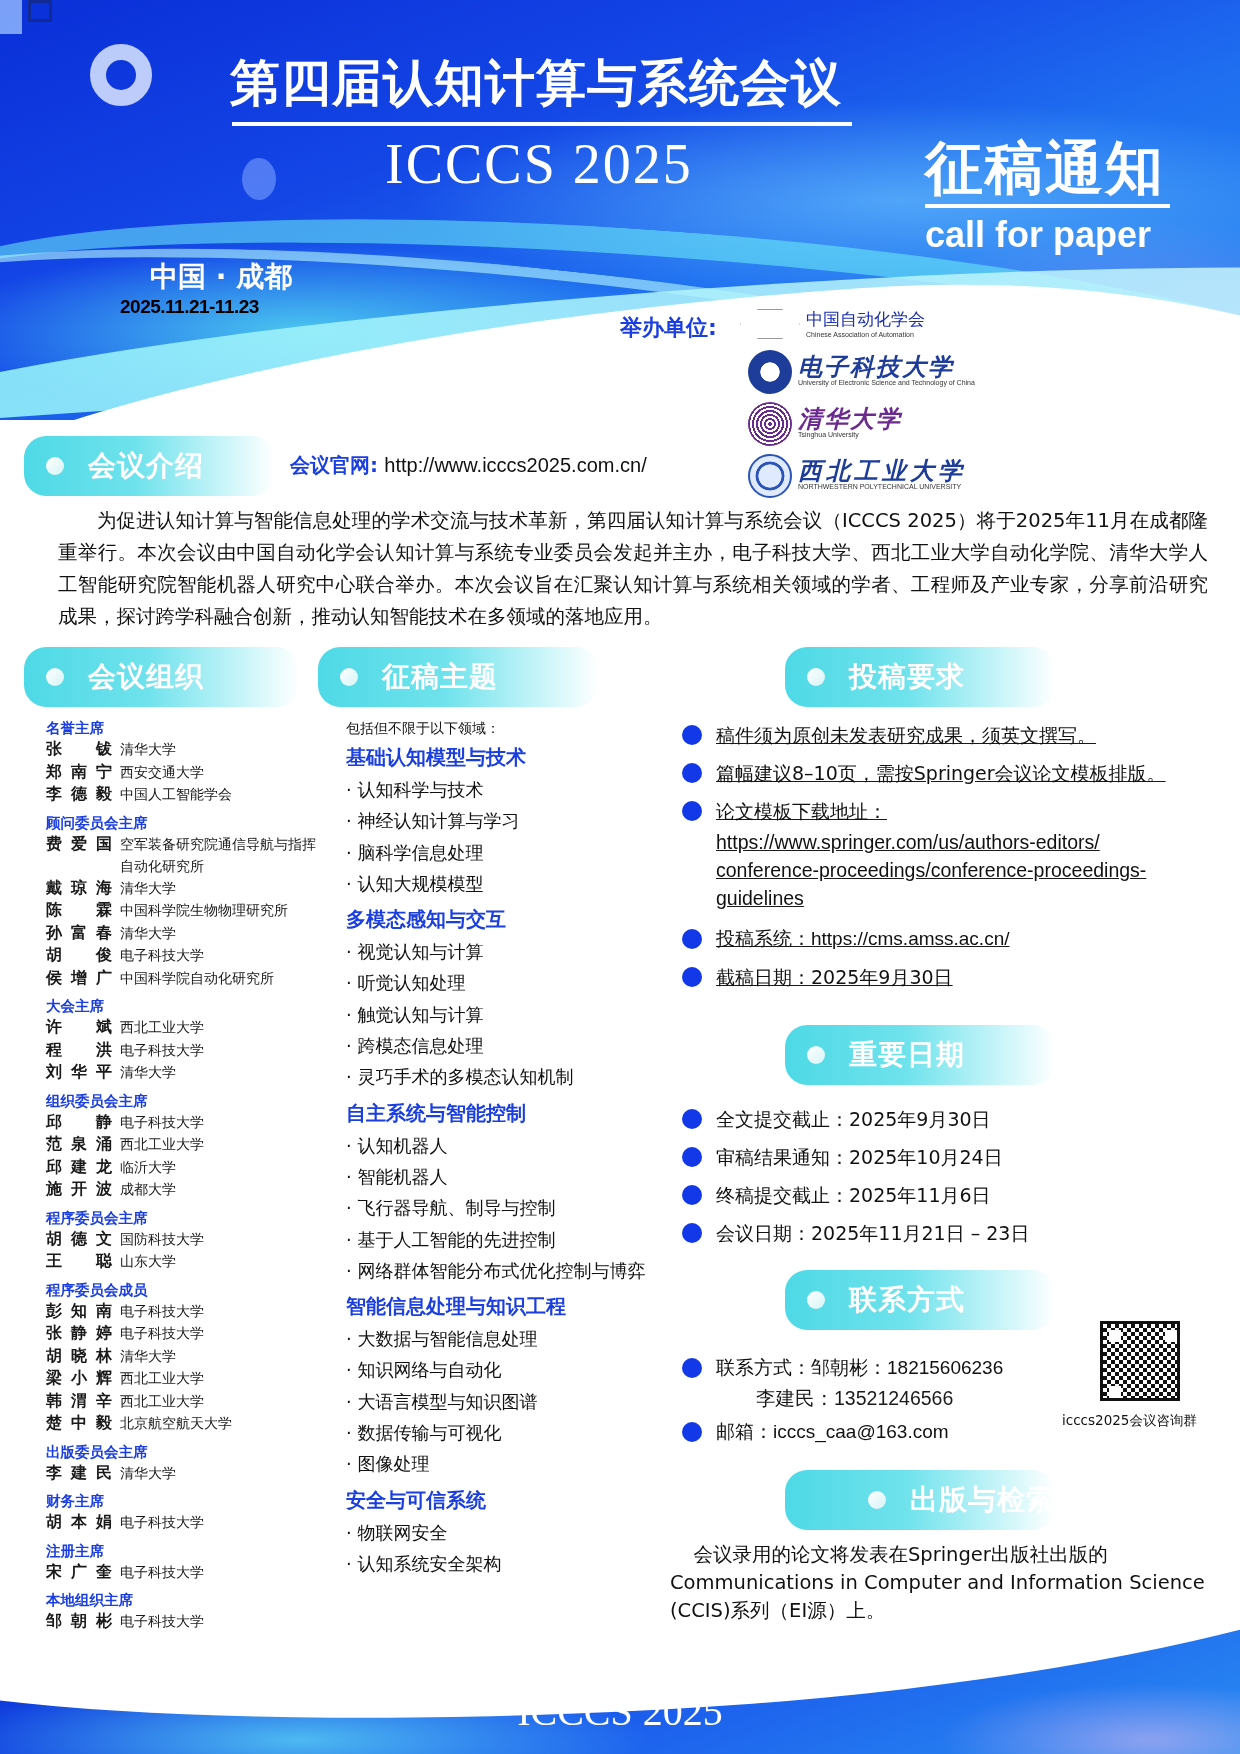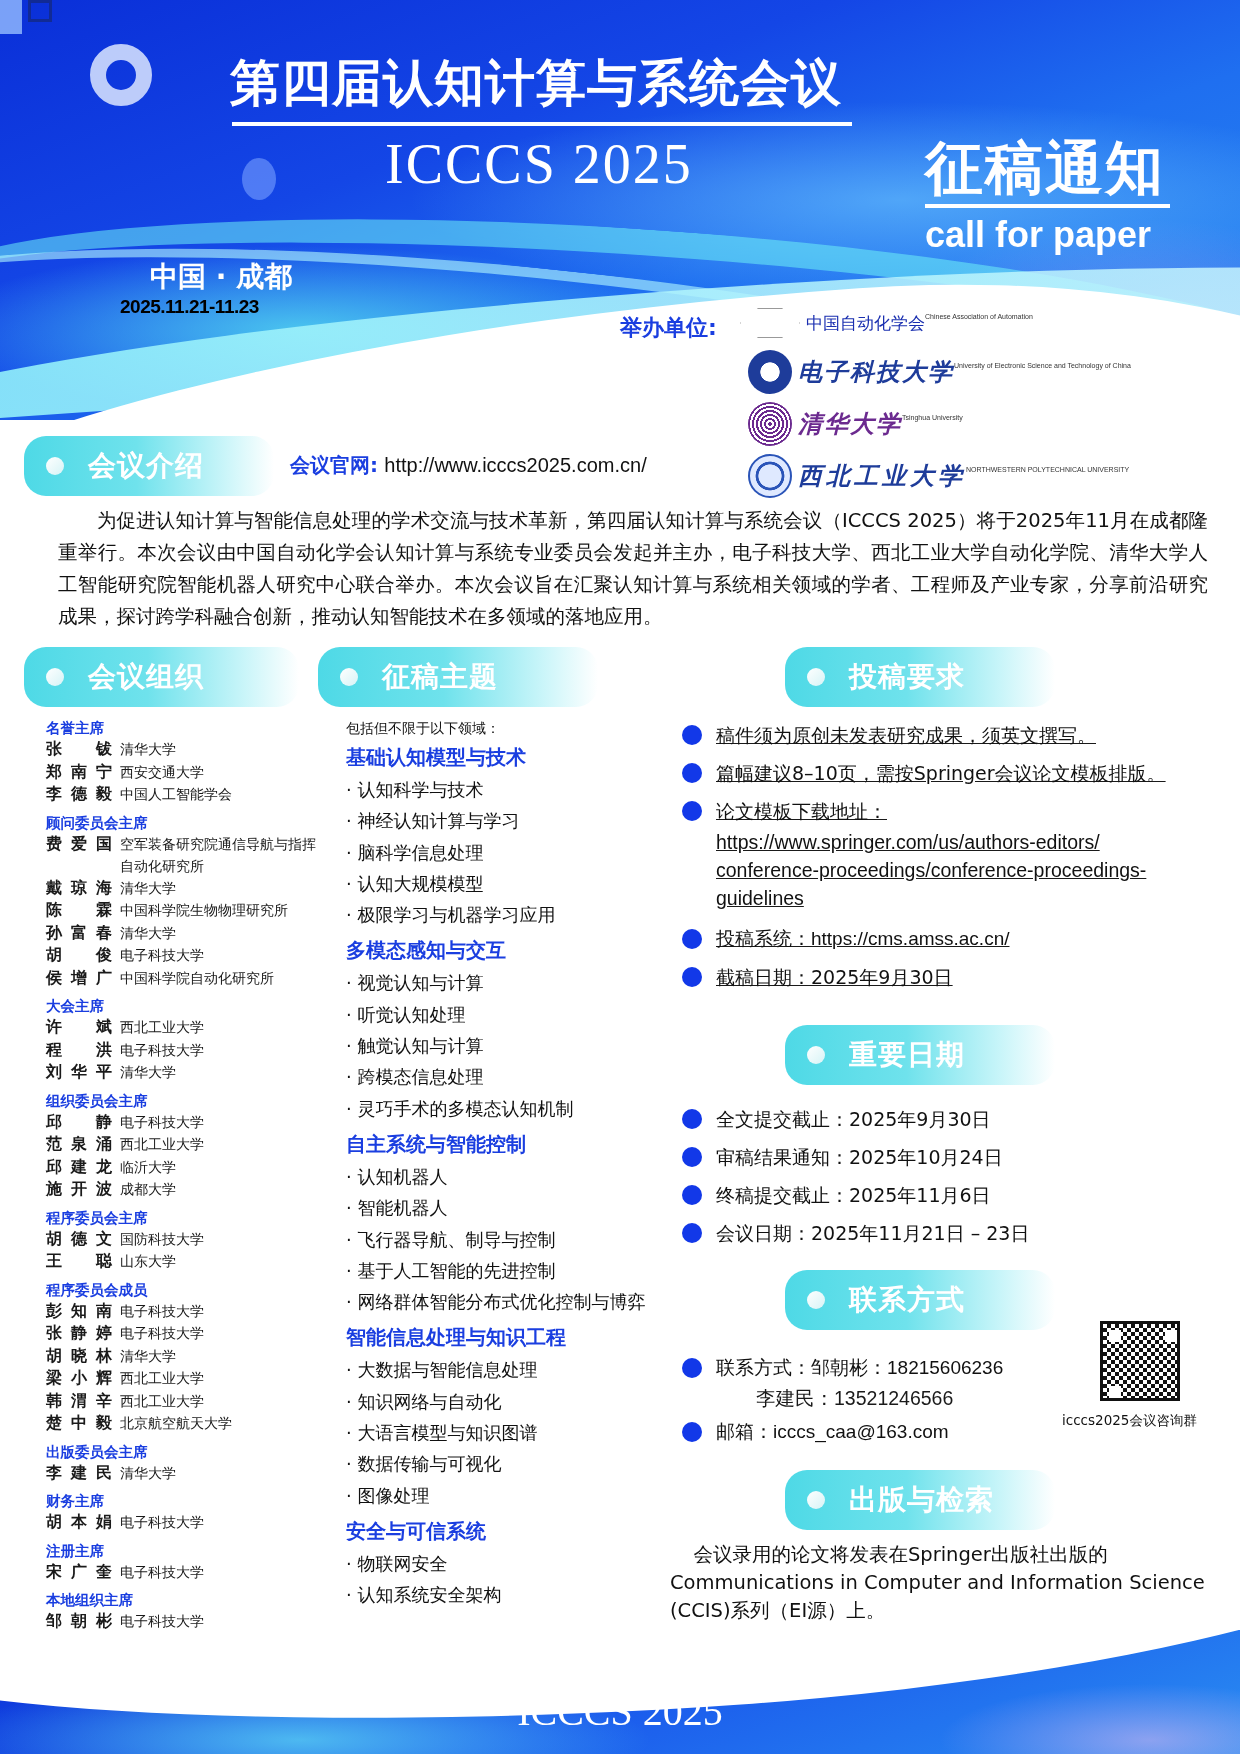--- a/index.html
+++ b/index.html
@@ -58,21 +58,21 @@
   .cfp-rule { position: absolute; left: 925px; top: 204px; width: 245px; height: 4px; background: #ffffff; }
   .cfp-en { position: absolute; left: 925px; top: 214px; font-family: "Liberation Sans", sans-serif; font-size: 36px; font-weight: bold; color: #ffffff; }
 
   .loc { position: absolute; left: 150px; top: 258px; font-size: 28px; font-weight: bold; color: #ffffff; }
   .dates { position: absolute; left: 120px; top: 296px; font-family: "Liberation Sans", sans-serif; font-size: 19px; font-weight: bold; color: #000000; letter-spacing: -0.5px; }
 
   
   .hosts-label { position: absolute; left: 620px; top: 313px; font-size: 22px; font-weight: bold; color: #1a3ee0; }
   .host { position: absolute; display: flex; align-items: center; }
   .host .seal { width: 44px; height: 44px; border-radius: 50%; margin-right: 6px; flex: none; display:flex; align-items:center; justify-content:center; }
-  .host .txt { display: flex; flex-direction: row; }
+  .host .txt { display: flex; flex-direction: column; }
   .host .name { font-size: 20px; line-height: 22px; }
   .host .sub { font-family: "Liberation Sans", sans-serif; font-size: 7px; line-height: 10px; color: #333; }
   .host-caa { left: 740px; top: 308px; }
   .host-caa .seal { width: 60px; height: 30px; border-radius: 0; border: 1px solid #999; transform: none; background: #fff; clip-path: polygon(0 50%, 30% 0, 70% 0, 100% 50%, 70% 100%, 30% 100%); }
   .host-caa .name { color: #1a2fb0; font-size: 17px; }
   .host-uestc { left: 748px; top: 350px; }
   .host-uestc .seal { background: radial-gradient(circle, #ffffff 0 30%, #1e3c9a 32% 100%); }
   .host-uestc .name { color: #1e3c9a; font-weight: bold; font-style: italic; font-size: 24px; letter-spacing: 2px; }
   .host-thu { left: 748px; top: 402px; }
   .host-thu .seal { background: repeating-radial-gradient(circle, #6b2a8f 0 2px, #ffffff 2px 4px); }
@@ -378,21 +378,20 @@
   <span class="dot"></span>
   <span class="label">征稿主题</span>
 </div>
 <div class="topics" id="topics">
   <div class="lead">包括但不限于以下领域：</div>
 <div class="cat">基础认知模型与技术</div>
     <div class="item">认知科学与技术</div>
     <div class="item">神经认知计算与学习</div>
     <div class="item">脑科学信息处理</div>
     <div class="item">认知大规模模型</div>
-    <div class="item">极限学习与机器学习应用</div>
     <div class="cat gap">多模态感知与交互</div>
     <div class="item">视觉认知与计算</div>
     <div class="item">听觉认知处理</div>
     <div class="item">触觉认知与计算</div>
     <div class="item">跨模态信息处理</div>
     <div class="item">灵巧手术的多模态认知机制</div>
     <div class="cat gap">自主系统与智能控制</div>
     <div class="item">认知机器人</div>
     <div class="item">智能机器人</div>
     <div class="item">飞行器导航、制导与控制</div>
@@ -475,21 +474,21 @@
     </div>
   <div class="indent mono-num">李建民：13521246566</div>
   <div class="ri">
       <span class="b"></span>
       <span class="mono-num">邮箱：icccs_caa@163.com</span>
     </div>
 </div>
 <div class="qr"></div>
 <div class="qr-caption">icccs2025会议咨询群</div>
 
-<div class="pill" style="left:785px; top:1470px; width:270px;">
+<div class="pill" style="left:785px; top:1470px; width:270px;justify-content:flex-end;">
   <span class="dot"></span>
   <span class="label">出版与检索</span>
 </div>
 <p class="pub-para">会议录用的论文将发表在Springer出版社出版的Communications in Computer and Information Science (CCIS)系列（EI源）上。</p>
 
 <div class="footer">
   <div class="cut"></div>
   <div class="title">ICCCS 2025</div>
 </div>
 

